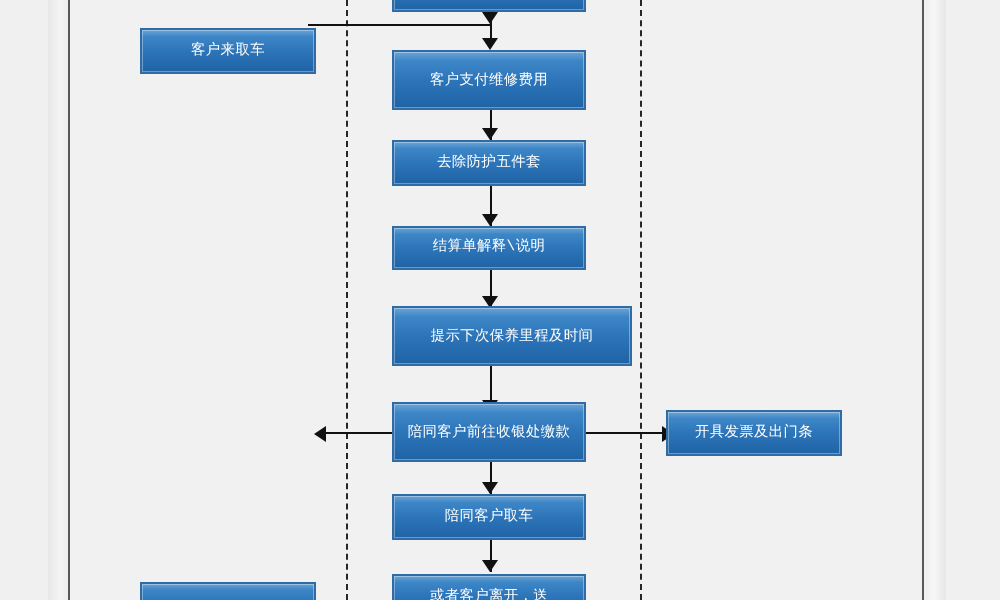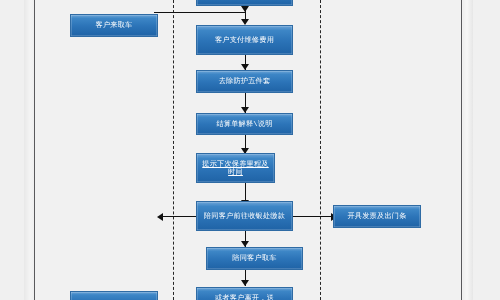--- a/index.html
+++ b/index.html
@@ -190,38 +190,38 @@
   <div class="node" style="left:196px; top:70px; width:97px; height:23px;">
     <span>去除防护五件套</span>
   </div>
 
   
   <div class="node" style="left:196px; top:113px; width:97px; height:22px;font-family:Liberation Mono, monospace;">
     <span>结算单解释\说明</span>
   </div>
 
   
-  <div class="node" style="left:196px; top:153px; width:79px; height:30px;text-decoration:underline;">
+  <div class="node" style="left:196px; top:153px; width:120px; height:30px;">
     <span>提示下次保养里程及时间</span>
   </div>
 
   
   <div class="node" style="left:196px; top:201px; width:97px; height:30px;">
     <span>陪同客户前往收银处缴款</span>
   </div>
 
   
 
   
   <div class="node" style="left:333px; top:205px; width:88px; height:23px;">
     <span>开具发票及出门条</span>
   </div>
 
   
-  <div class="node" style="left:206px; top:247px; width:97px; height:23px;">
+  <div class="node" style="left:196px; top:247px; width:97px; height:23px;">
     <span>陪同客户取车</span>
   </div>
 
   
   <div class="node" style="left:196px; top:287px; width:97px; height:22px;">
     <span>或者客户离开，送</span>
   </div>
 
   
   <div class="node" style="left:70px; top:291px; width:88px; height:20px;">

